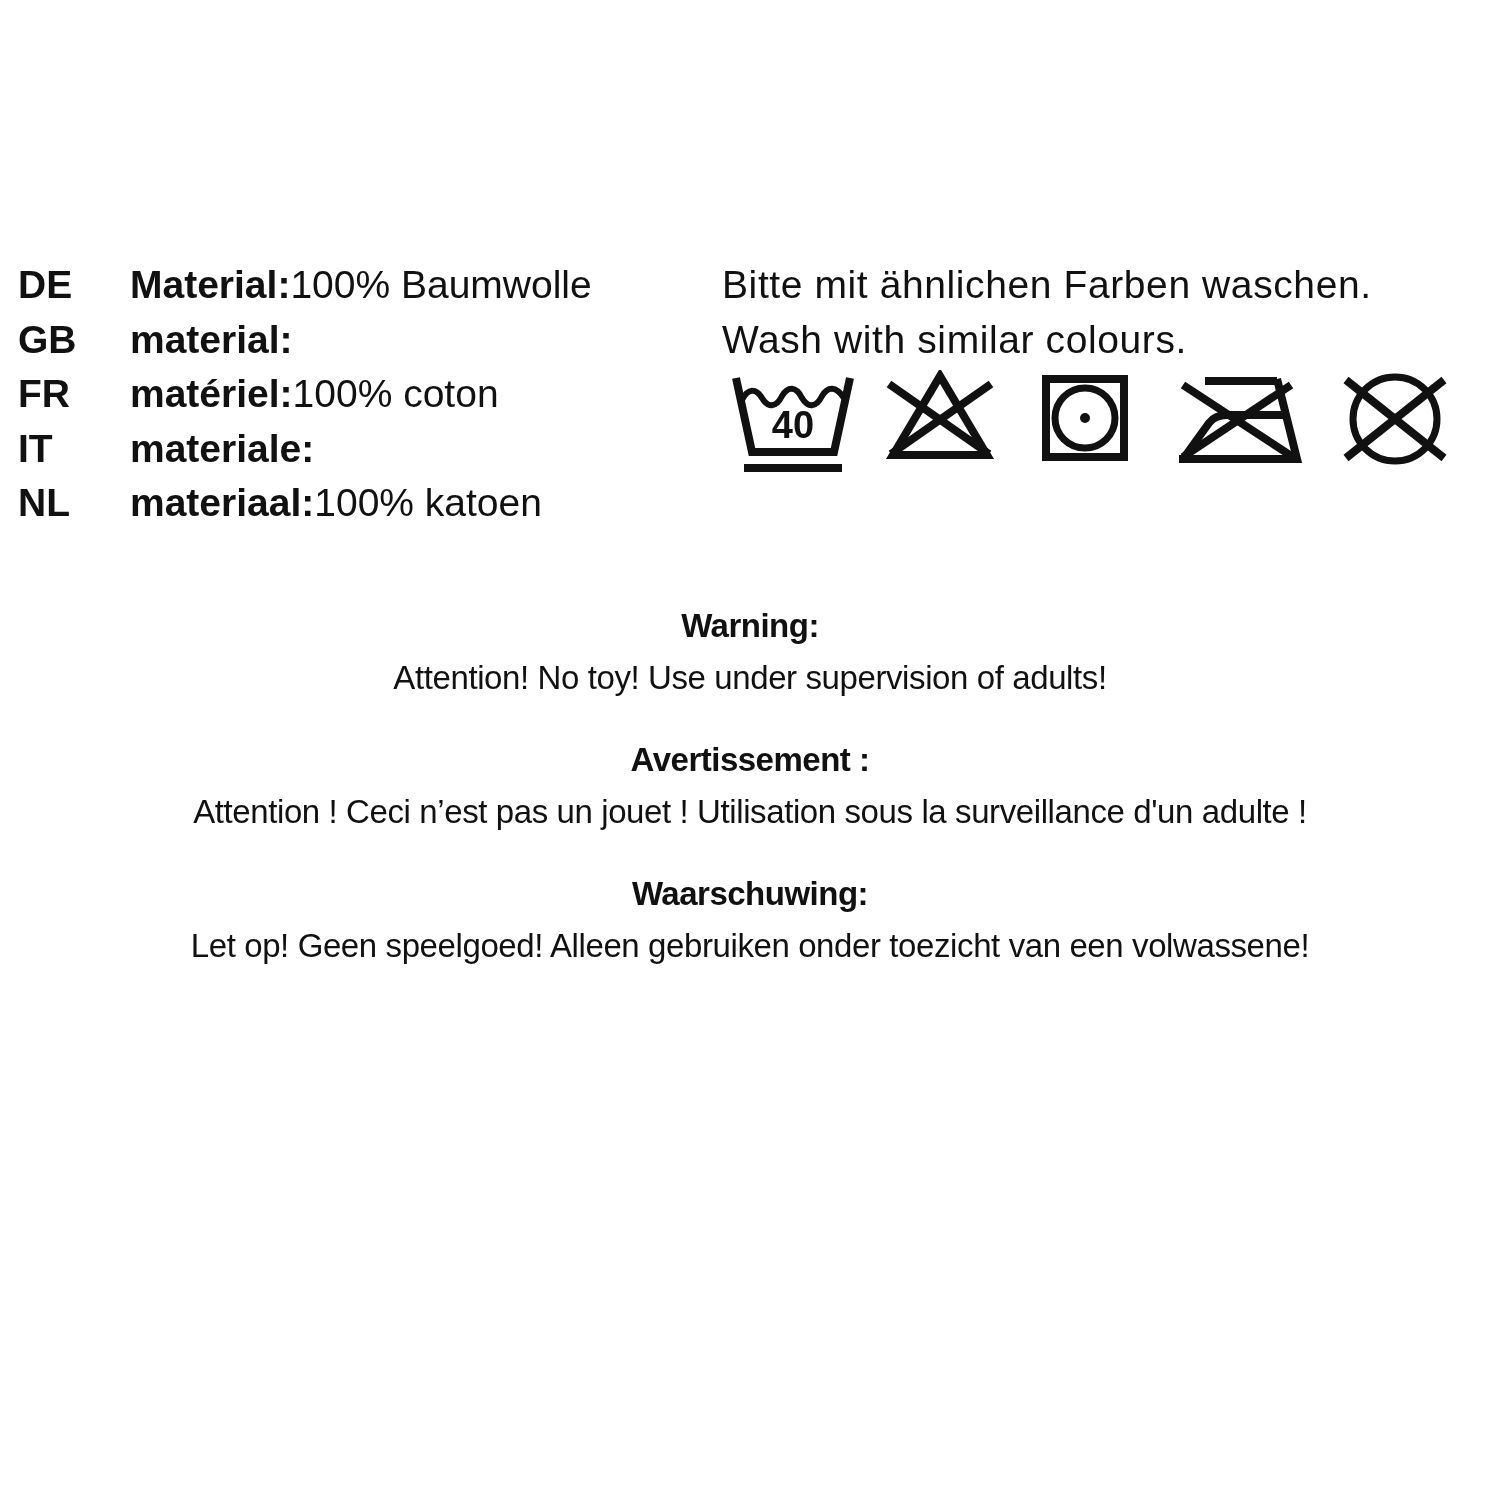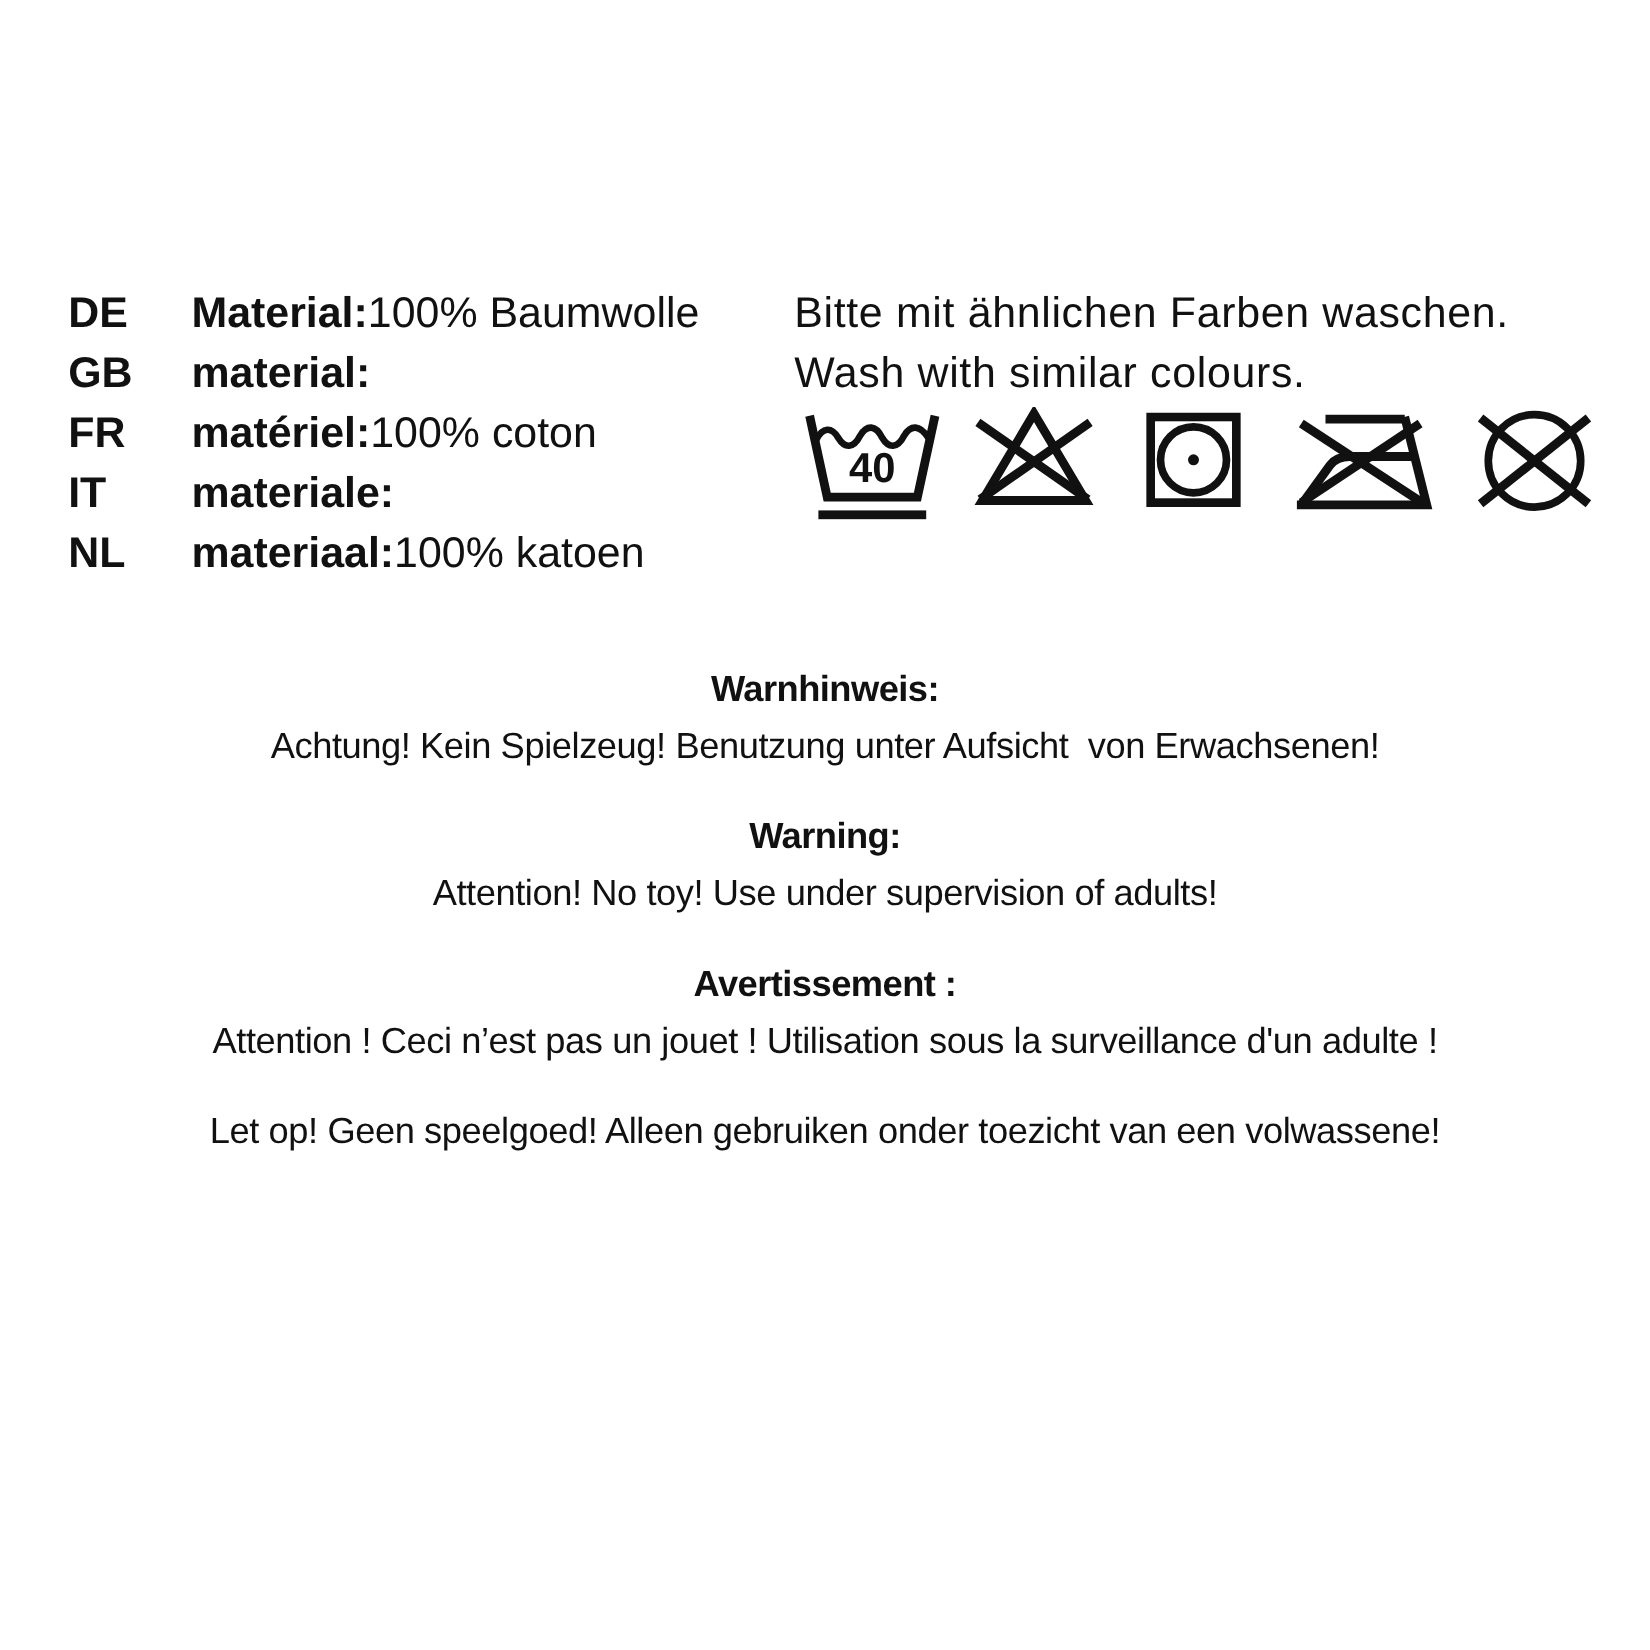--- a/index.html
+++ b/index.html
@@ -24,21 +24,20 @@
       display: flex;
       align-items: baseline;
       height: 54.5px;
       font-size: 39px;
       line-height: 54px;
       white-space: nowrap;
     }
     .mat-code {
       width: 112px;
       font-weight: bold;
-      margin-left: 44px;
     }
     .mat-label {
       font-weight: bold;
     }
     .mat-value {
       margin-left: 0;
     }
     .care-text {
       position: absolute;
       left: 722px;
@@ -163,27 +162,24 @@
     <svg width="110" height="95" viewBox="0 0 110 95">
       <circle cx="55" cy="47" r="42" fill="none" stroke="#111" stroke-width="7"></circle>
       <line x1="6" y1="8" x2="104" y2="86" stroke="#111" stroke-width="8"></line>
       <line x1="104" y1="8" x2="6" y2="86" stroke="#111" stroke-width="8"></line>
     </svg>
   </div>
 </div>
 
 <div class="warnings">
   <div class="warn-block">
-    <div class="warn-title">Warnhinweis:</div>
-    <div class="warn-text">Achtung! Kein Spielzeug! Benutzung unter Aufsicht  von Erwachsenen!</div>
-  </div>
-  <div class="warn-block">
     <div class="warn-title">Warning:</div>
     <div class="warn-text">Attention! No toy! Use under supervision of adults!</div>
   </div>
   <div class="warn-block">
     <div class="warn-title">Avertissement :</div>
     <div class="warn-text">Attention ! Ceci n’est pas un jouet ! Utilisation sous la surveillance d'un adulte !</div>
   </div>
   <div class="warn-block">
+    <div class="warn-title">Waarschuwing:</div>
     <div class="warn-text">Let op! Geen speelgoed! Alleen gebruiken onder toezicht van een volwassene!</div>
   </div>
 </div>
 
 </body></html>

